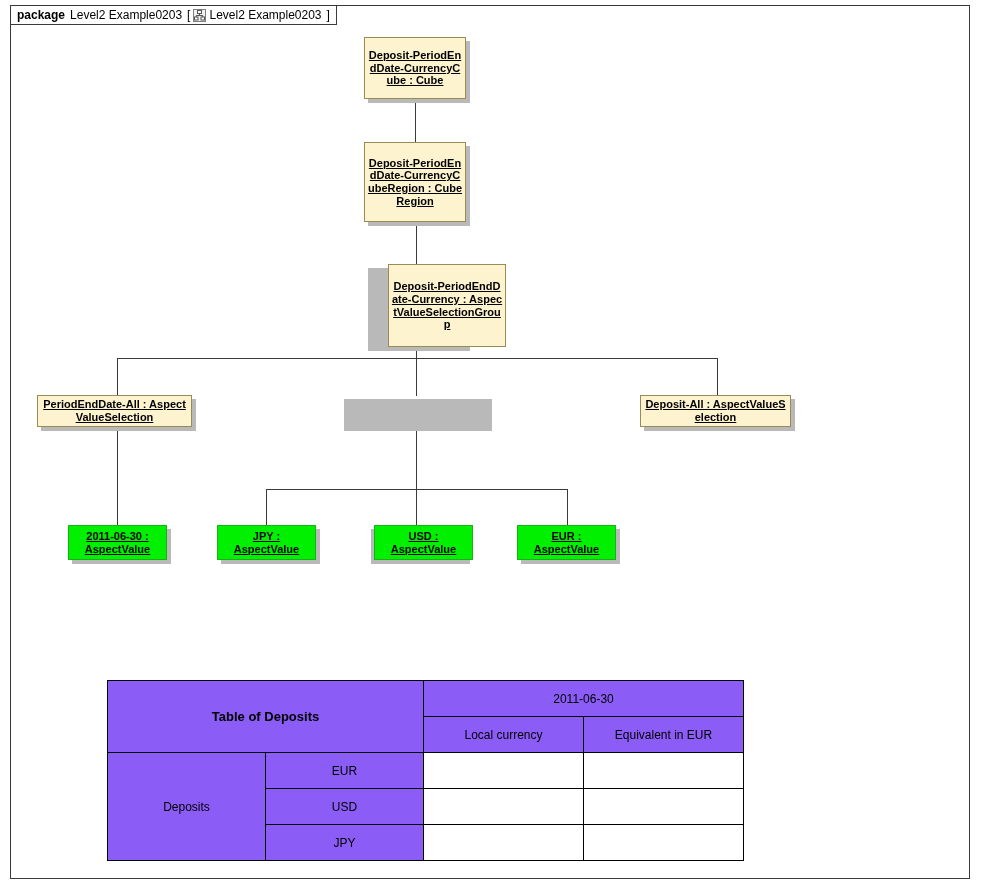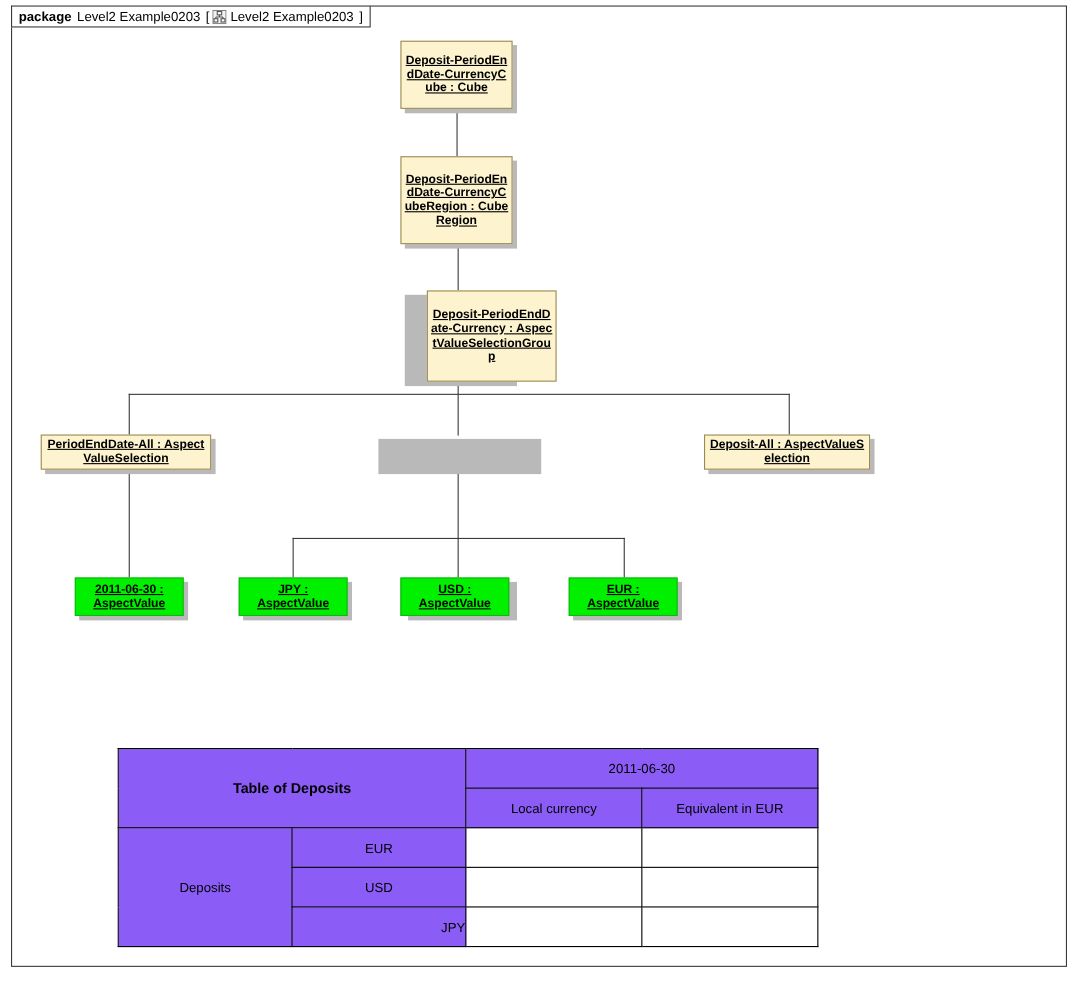--- a/index.html
+++ b/index.html
@@ -221,21 +221,21 @@
   </div>
 
   <div class="node green" style="left:68px; top:525px; width:99px; height:35px;">
     <div class="lbl">2011-06-30 : AspectValue</div>
   </div>
 
   <div class="node green" style="left:217px; top:525px; width:99px; height:35px;">
     <div class="lbl">JPY : AspectValue</div>
   </div>
 
-  <div class="node green" style="left:364px; top:525px; width:99px; height:35px;">
+  <div class="node green" style="left:374px; top:525px; width:99px; height:35px;">
     <div class="lbl">USD : AspectValue</div>
   </div>
 
   <div class="node green" style="left:517px; top:525px; width:99px; height:35px;">
     <div class="lbl">EUR : AspectValue</div>
   </div>
 
   <table class="tbl">
     <colgroup>
       <col style="width:158px;">
@@ -257,20 +257,20 @@
         <td class="cy" style="height:35px;">EUR</td>
         <td class="wh" style="height:35px;"></td>
         <td class="wh" style="height:35px;"></td>
       </tr>
       <tr>
         <td class="cy" style="height:35px;">USD</td>
         <td class="wh" style="height:35px;"></td>
         <td class="wh" style="height:35px;"></td>
       </tr>
       <tr>
-        <td class="cy" style="height:35px;text-align:right;">JPY</td>
+        <td class="cy" style="height:35px;">JPY</td>
         <td class="wh" style="height:35px;"></td>
         <td class="wh" style="height:35px;"></td>
       </tr>
     </tbody>
   </table>
 
 </div>
 
 </body></html>

